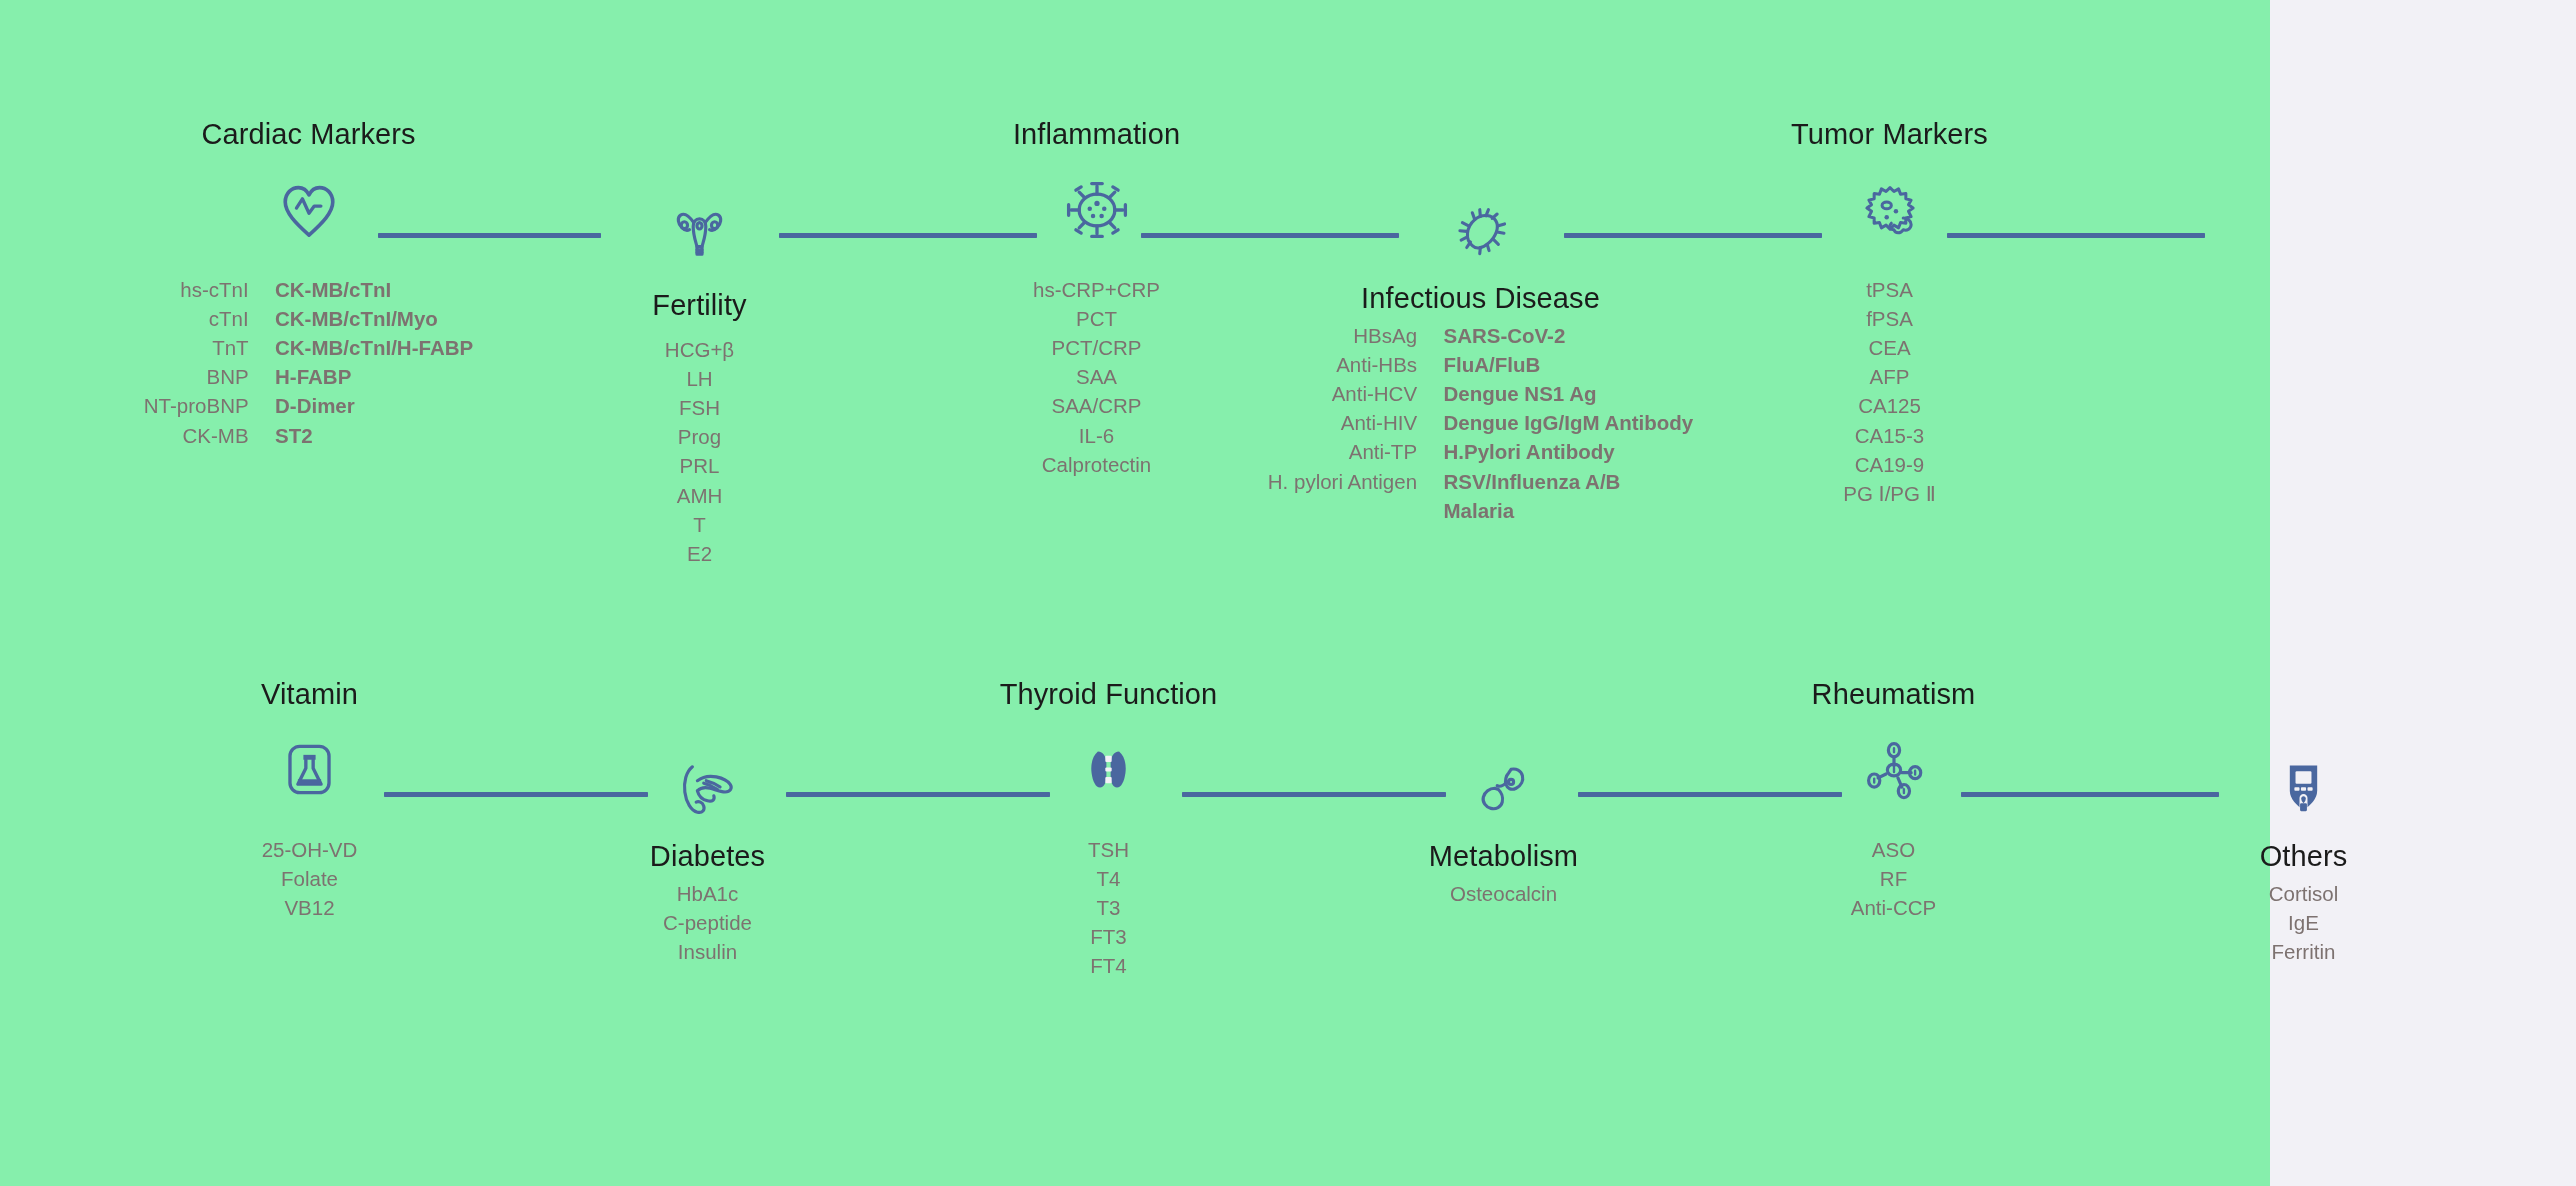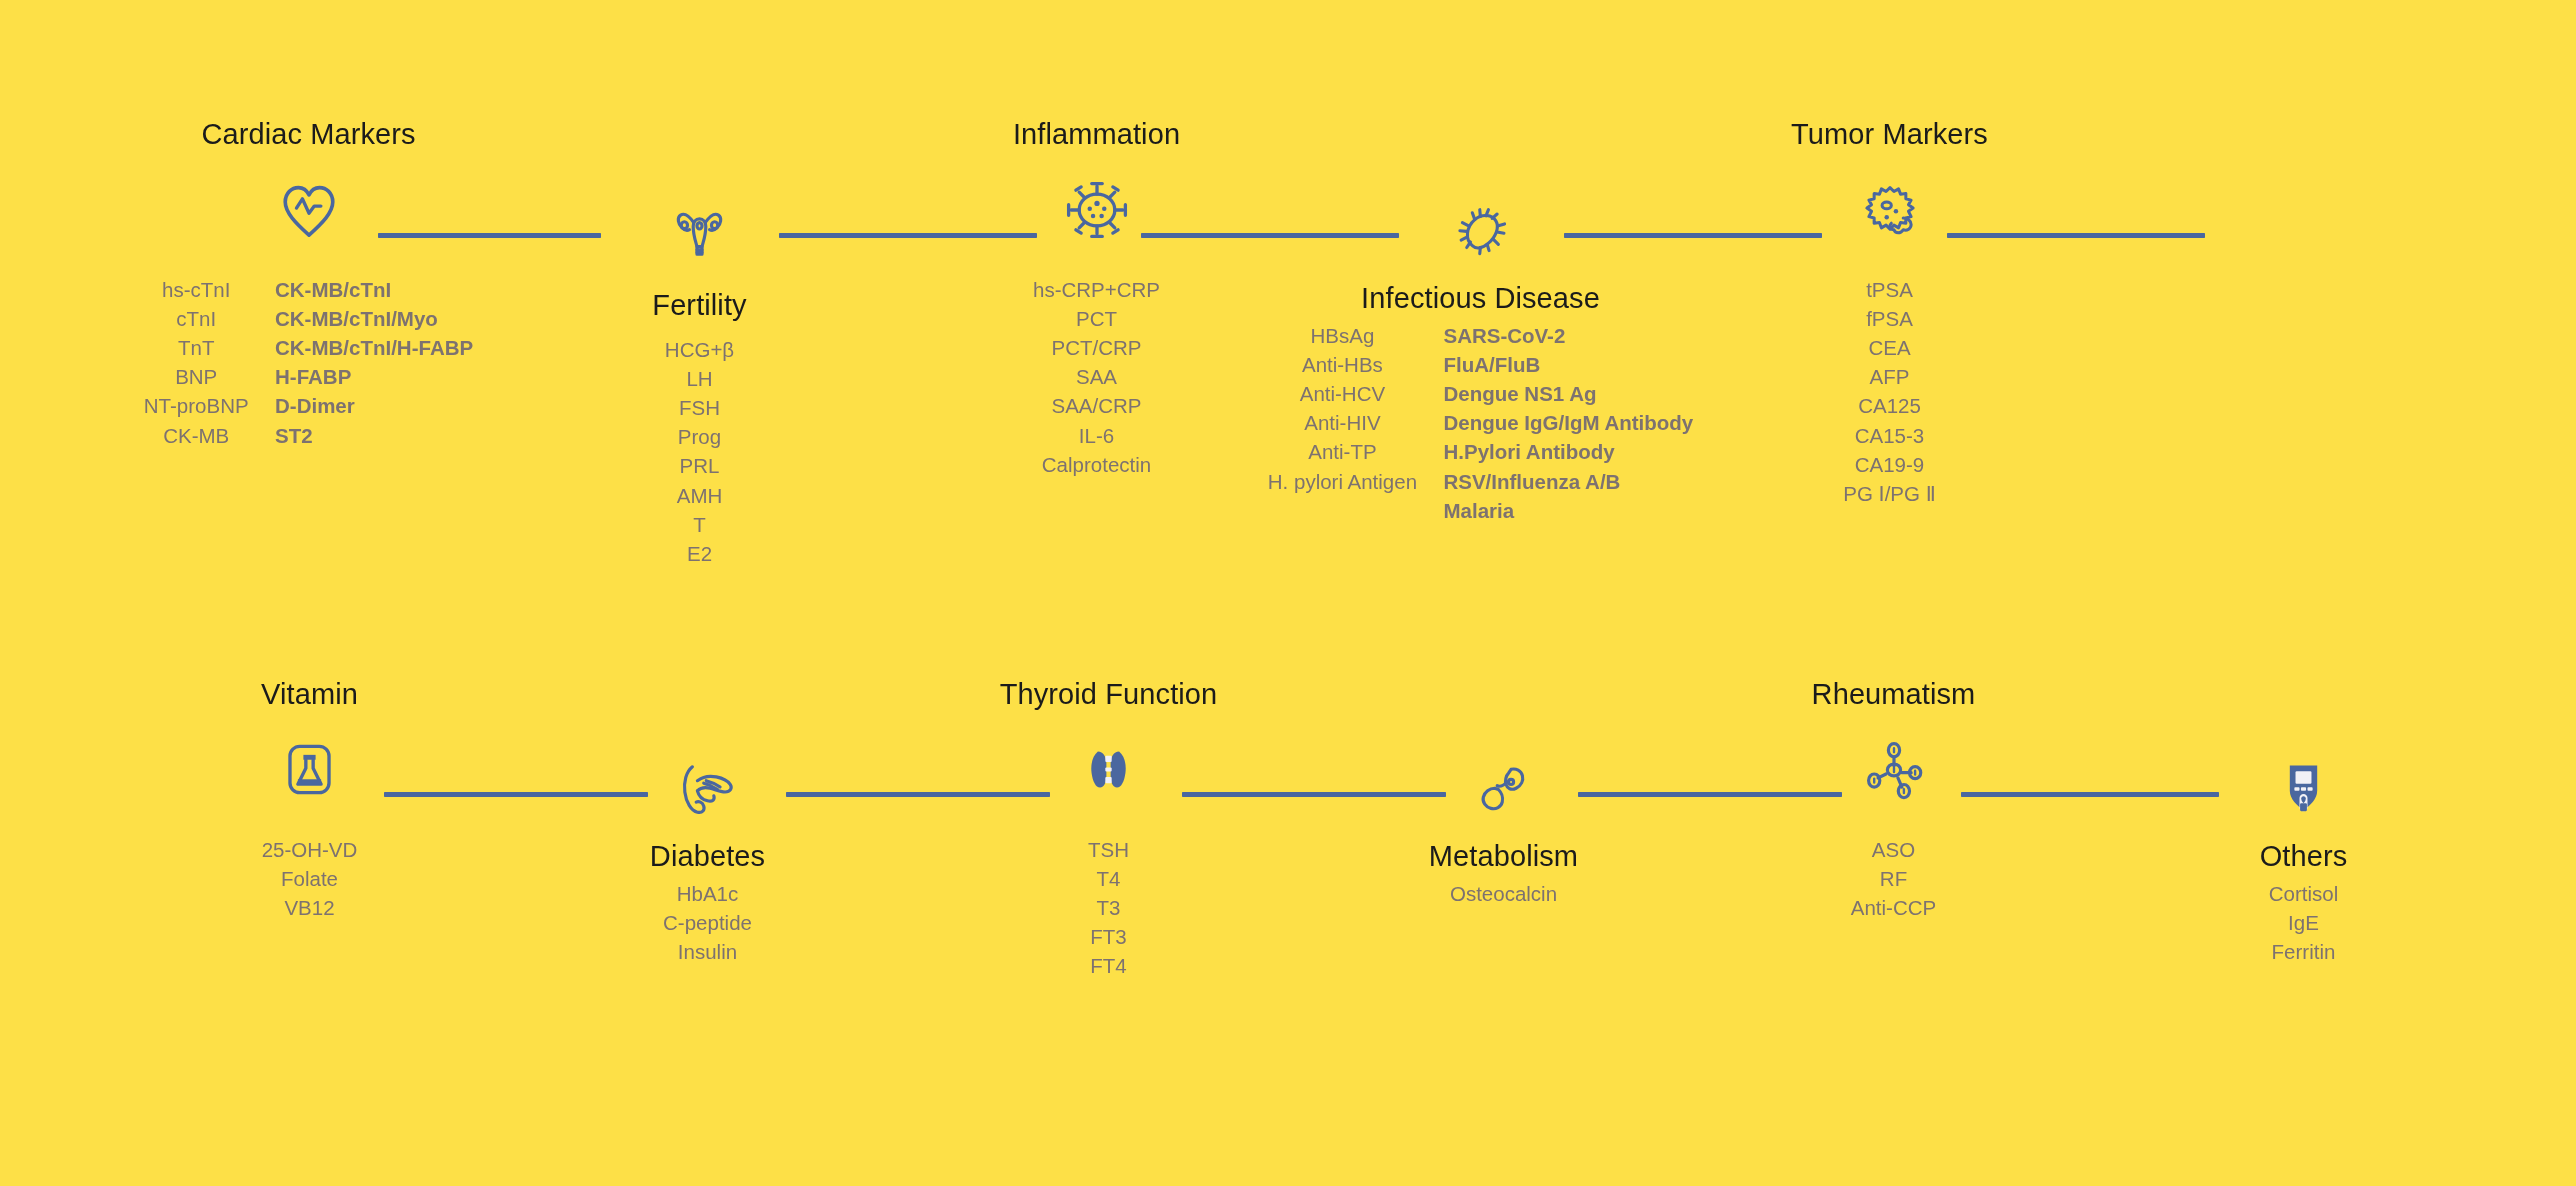--- a/index.html
+++ b/index.html
@@ -10,23 +10,23 @@
   body {
     width: 2576px;
     height: 1187px;
     position: relative;
     font-family: "Liberation Sans", sans-serif;
     overflow: hidden;
   }
   #stage {
     position: absolute;
     left: 0; top: 0;
-    width: 2576px;
+    width: 2270px;
     height: 1187px;
-    background: #fde047;
+    background: #86efac;
   }
 
   
   .node {
     position: absolute;
     width: 409px;
     margin-left: -205px;   
     display: flex;
     flex-direction: column;
     align-items: center;
@@ -58,21 +58,21 @@
     white-space: nowrap;
   }
   .node .items .item { white-space: nowrap; }
 
   
   .items.two-col {
     display: flex;
     gap: 26.4px;
     align-items: flex-start;
   }
-  .items.two-col .col-left  { }
+  .items.two-col .col-left  { text-align: right; }
   .items.two-col .col-right { text-align: left; font-weight: bold; }
 
   
   .node.above .title  { margin-bottom: 24px; }
   .node.above .items  { margin-top: 29px; }
   
   .node.below .title  { margin-top: 16px; }
   .node.below .items  { margin-top: 8px; }
 
   

